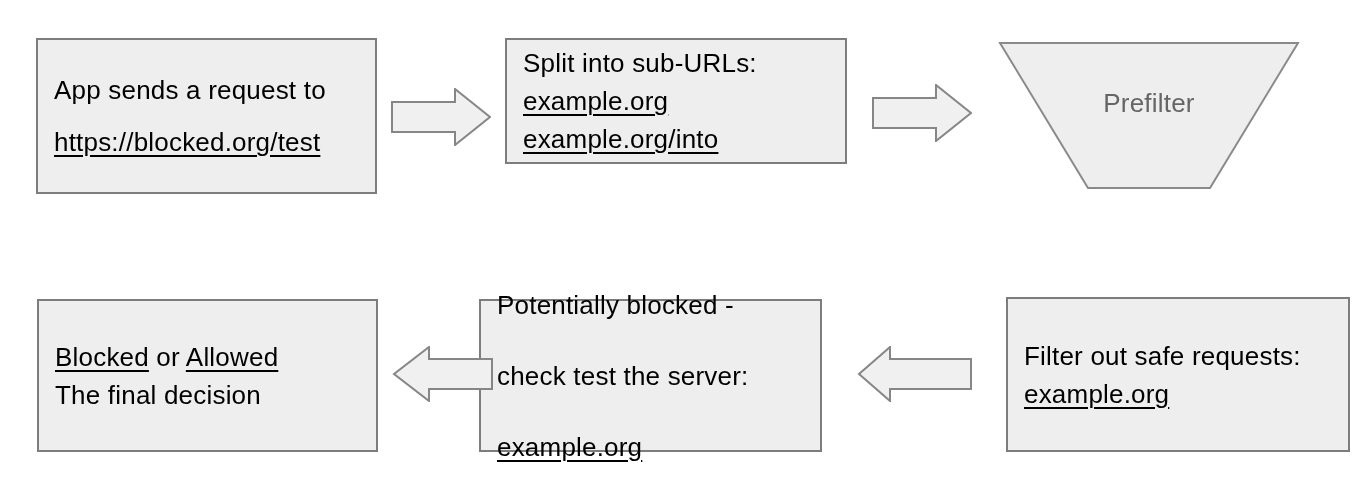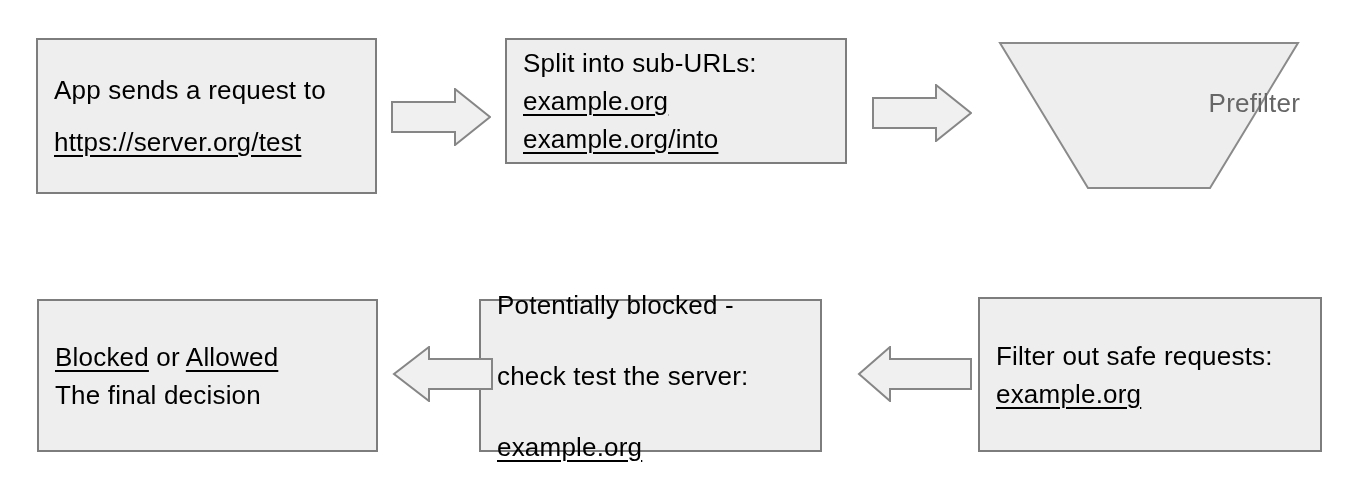--- a/index.html
+++ b/index.html
@@ -32,21 +32,21 @@
   .box .line { white-space: nowrap; }
   .u {
     text-decoration: underline;
     text-decoration-thickness: 2px;
     text-underline-offset: 4px;
   }
   .box-request   { left: 36px;  top: 38px;  width: 341px; height: 156px; gap: 14px; }
   .box-split     { left: 505px; top: 38px;  width: 342px; height: 126px; }
   .box-final     { left: 37px;  top: 299px; width: 341px; height: 153px; }
   .box-potential { left: 479px; top: 299px; width: 343px; height: 153px; gap: 33px; }
-  .box-filter    { left: 978px; top: 297px; width: 344px; height: 155px; }
+  .box-filter    { left: 1006px; top: 297px; width: 344px; height: 155px; }
 
   .arrow { position: absolute; display: block; }
   .arrow polygon {
     fill: var(--arrow-fill, #f0f0f0);
     stroke: var(--arrow-border, #868686);
     stroke-width: 2;
     stroke-linejoin: miter;
   }
   .arrow-1 { left: 391px; top: 88px;  }
   .arrow-2 { left: 872px; top: 84px;  }
@@ -57,35 +57,35 @@
   .funnel-wrap polygon {
     fill: var(--box-fill, #eeeeee);
     stroke: var(--funnel-border, #8a8a8a);
     stroke-width: 2;
     stroke-linejoin: miter;
   }
   .funnel-label {
     position: absolute;
     left: 0; right: 0;
     top: 43px;
-    text-align: right;
+    text-align: center;
     font-size: 26px;
     line-height: 38px;
     color: var(--prefilter-text, #666666);
     letter-spacing: 0.2px;
   }
 </style>
 </head>
 <body>
 
 <div class="stage">
 
   <div class="box box-request">
     <div class="line">App sends a request to</div>
-    <div class="line u">https://server.org/test</div>
+    <div class="line u">https://blocked.org/test</div>
   </div>
 
   <svg class="arrow arrow-1" width="100" height="58" viewBox="0 0 100 58">
     <polygon points="1,14 64,14 64,1 99,29 64,57 64,44 1,44"></polygon>
   </svg>
 
   <div class="box box-split">
     <div class="line">Split into sub-URLs:</div>
     <div class="line u">example.org</div>
     <div class="line u">example.org/into</div>

